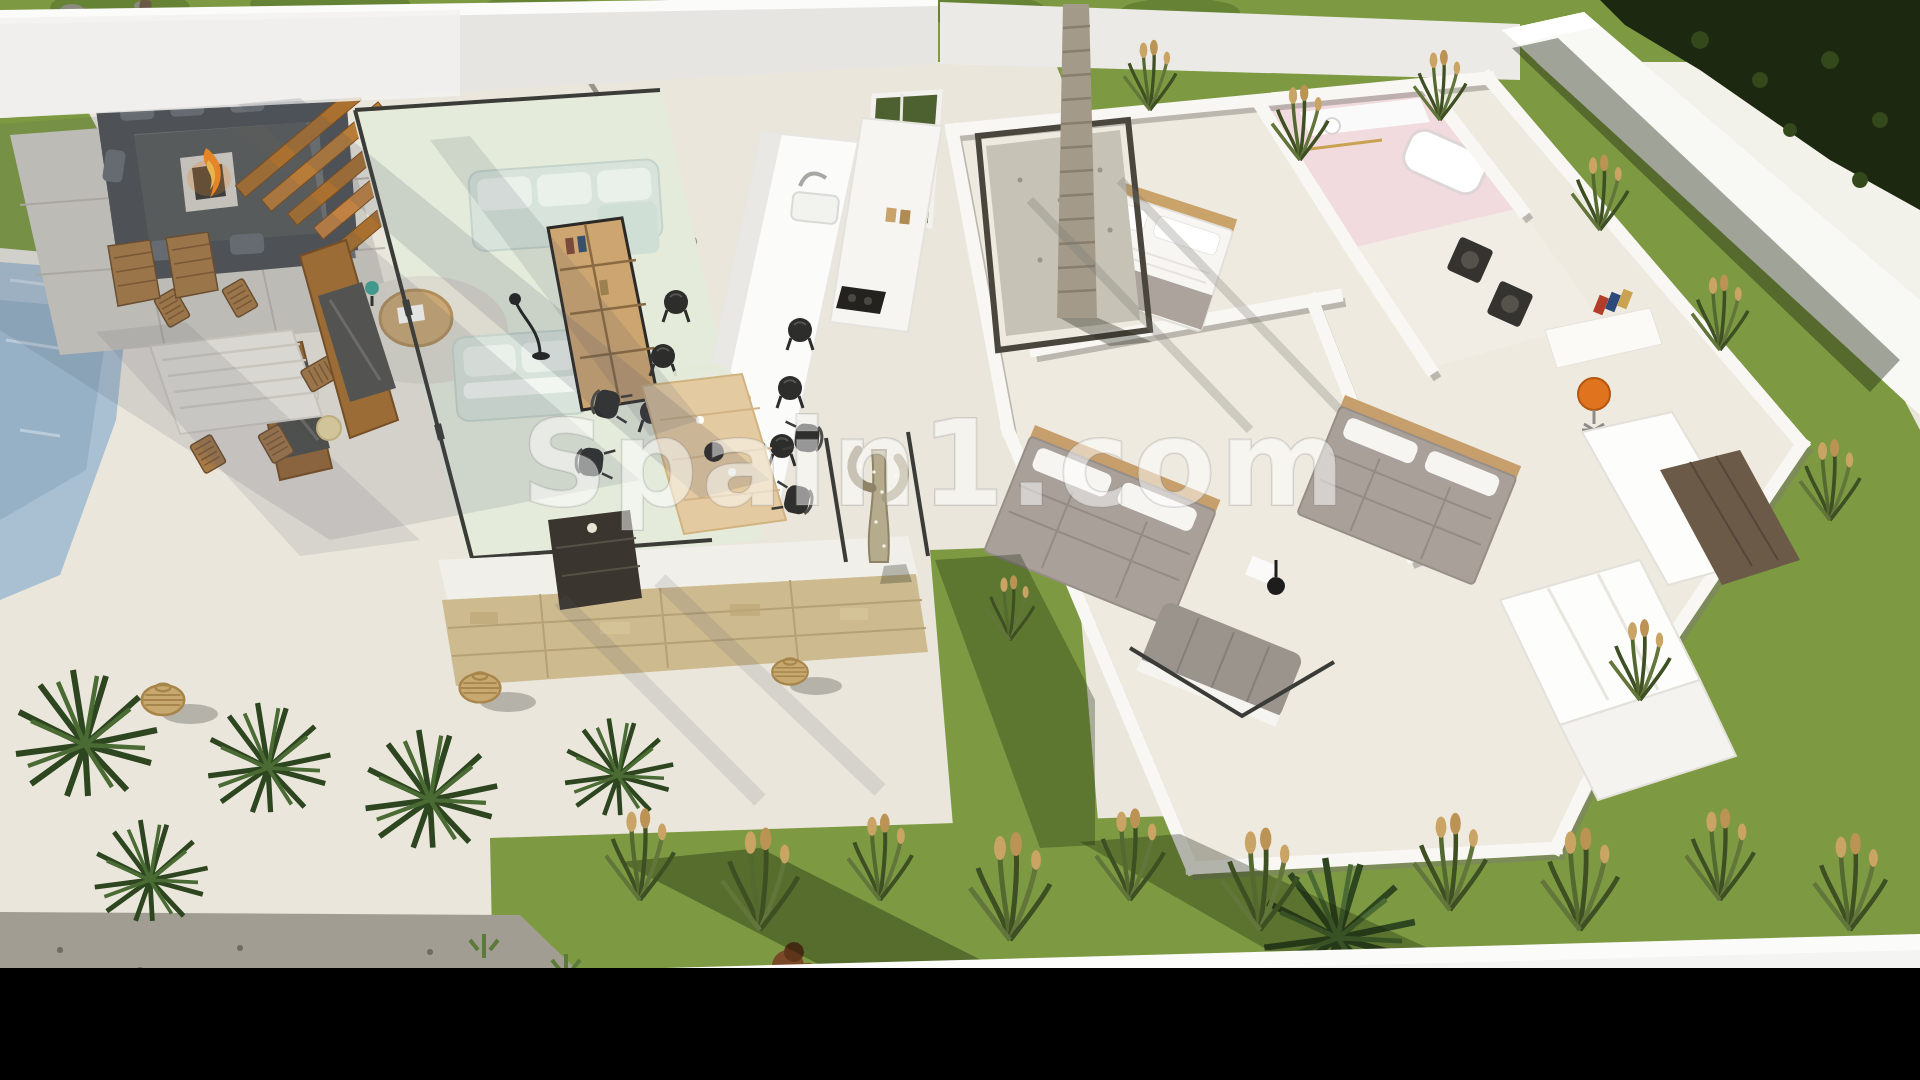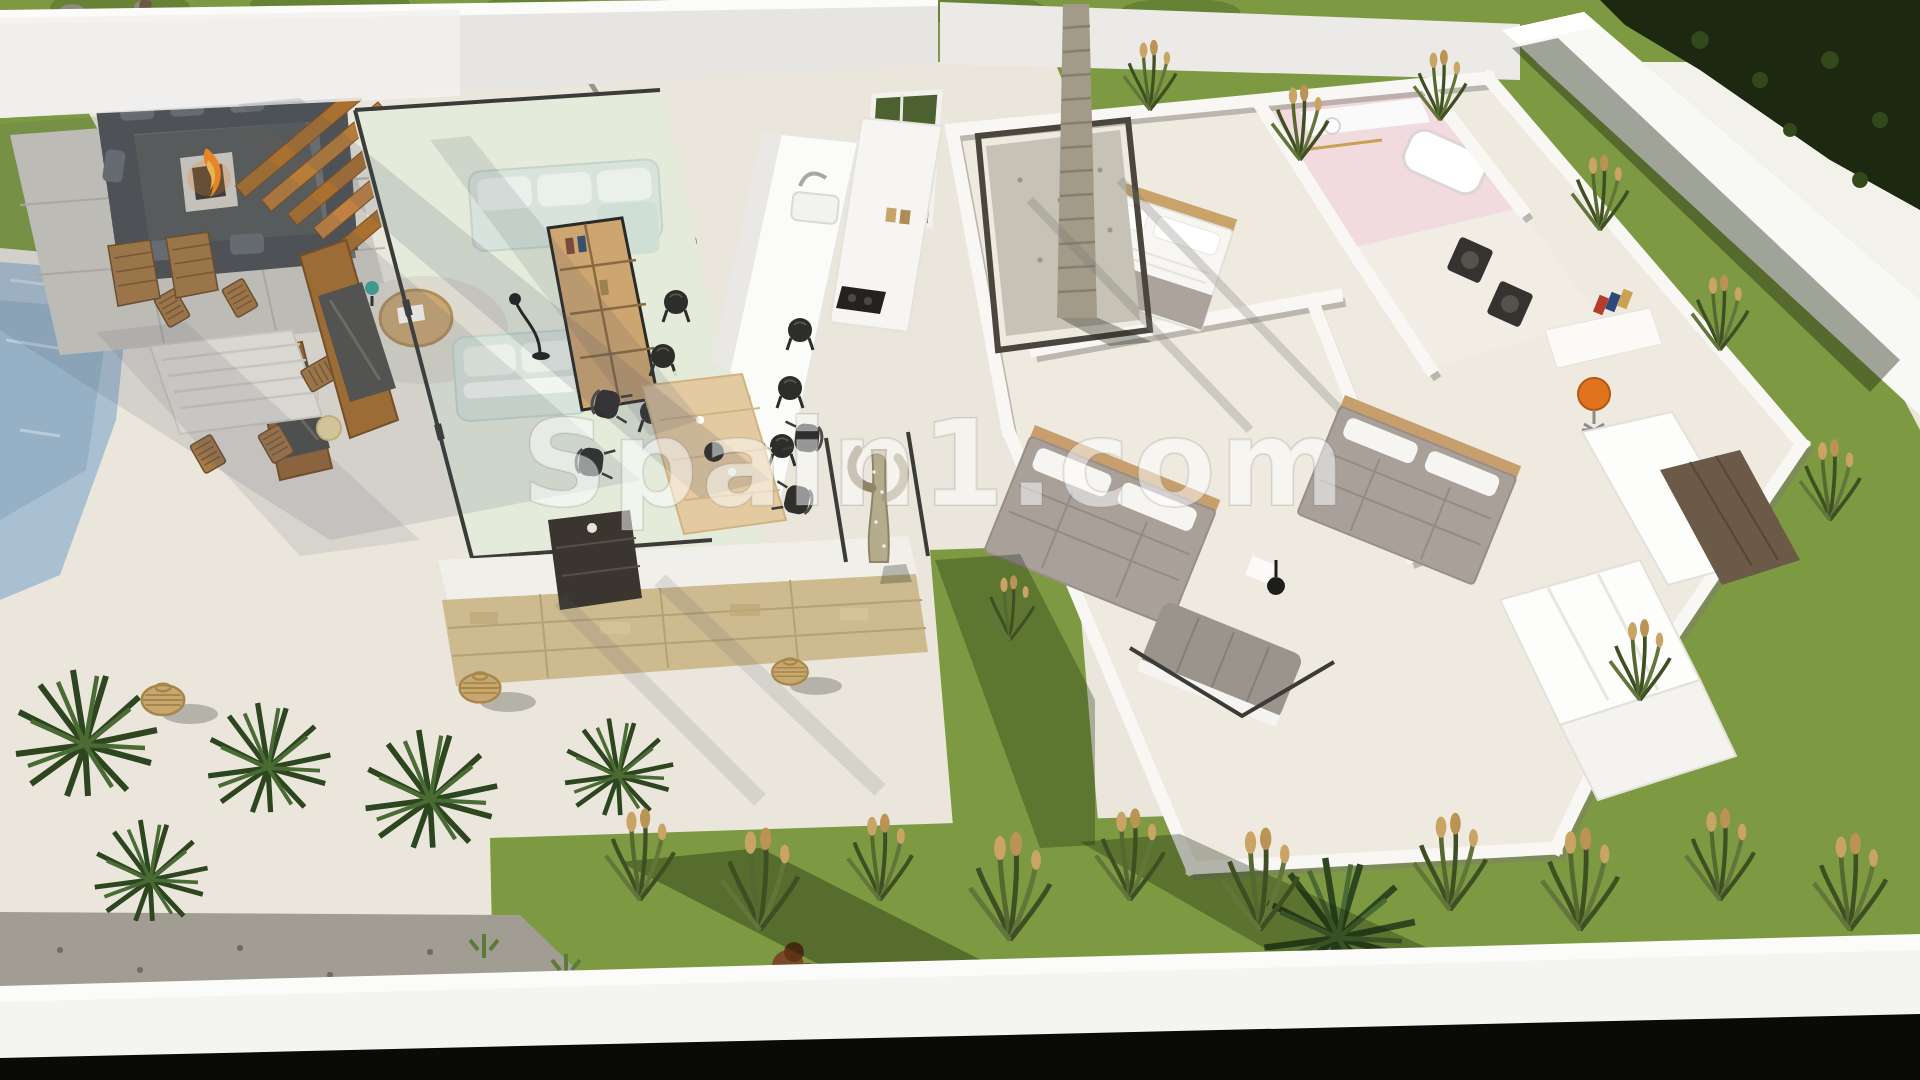--- a/index.html
+++ b/index.html
@@ -1,16 +1,16 @@
 <!DOCTYPE html>
 <html><head>
 <meta charset="utf-8">
 <style>
   html,body{margin:0;padding:0;background:#000;}
-  #stage{position:relative;width:1920px;height:1080px;overflow:hidden;
+  #stage{position:relative;width:1920px;height:968px;overflow:hidden;
          font-family:"DejaVu Sans", sans-serif;}
   svg{display:block}
   .wallline{stroke:#f8f7f4;stroke-width:13;stroke-linecap:square;fill:none}
   .wallshadow{stroke:rgba(125,122,115,0.45);stroke-width:9;stroke-linecap:square;fill:none}
   .glassline{stroke:#3b3b38;stroke-width:4;fill:none}
   .wm{font-weight:bold;font-size:120px;letter-spacing:4px;
       paint-order:stroke;stroke:rgba(120,120,120,0.25);stroke-width:2px;}
 </style>
 </head>
 <body>

